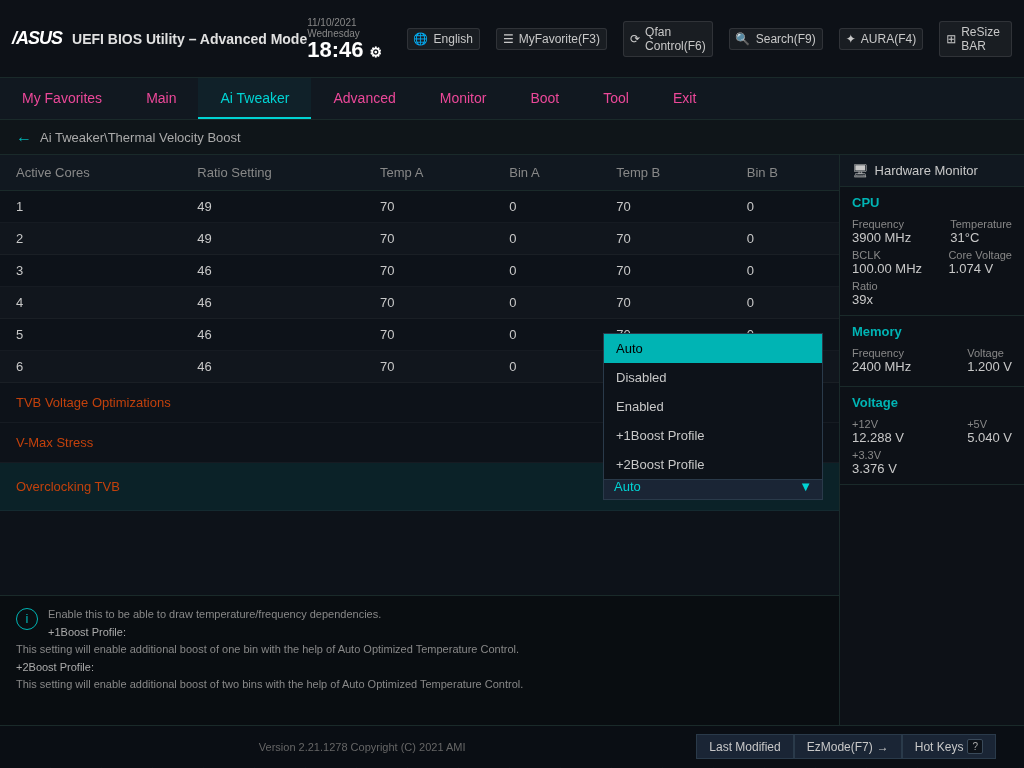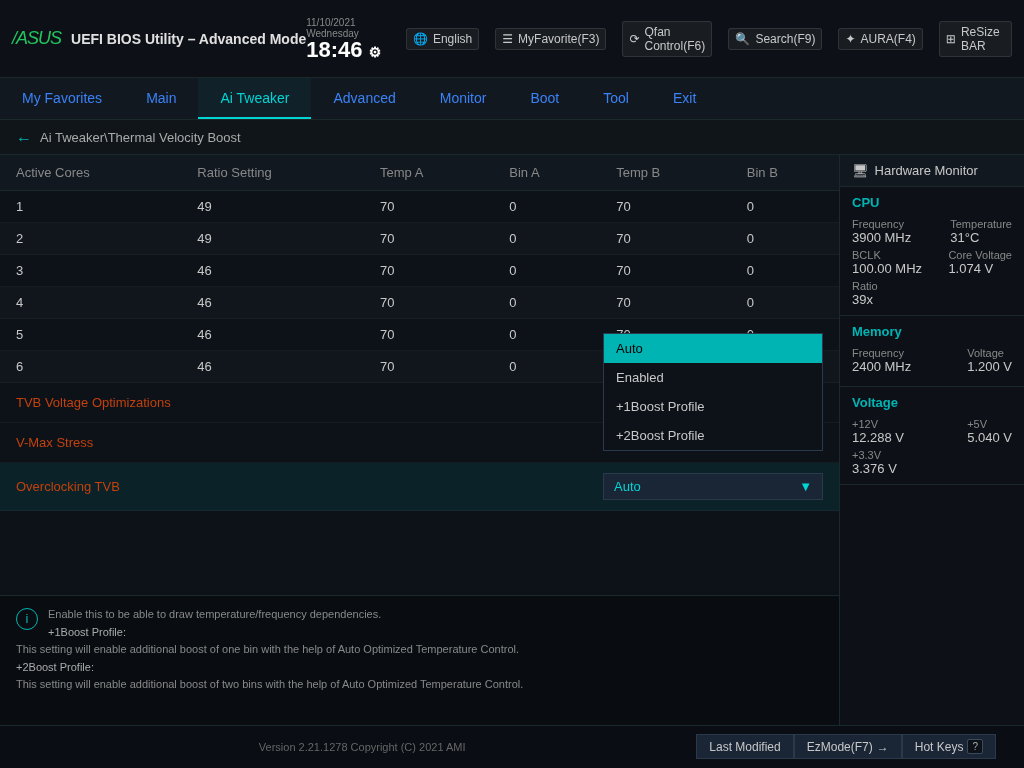--- a/index.html
+++ b/index.html
@@ -44,23 +44,23 @@
     }
 
     .logo-area {
       display: flex;
       align-items: center;
       gap: 10px;
       min-width: 280px;
     }
 
     .asus-logo {
-      color: #22c55e;
+      color: #ffffff;
       font-size: 18px;
-      font-weight: normal;
+      font-weight: bold;
       font-style: italic;
       letter-spacing: -1px;
     }
 
     .bios-title {
       color: #e0e0e0;
       font-size: 14px;
       font-weight: bold;
     }
 
@@ -115,21 +115,21 @@
       display: flex;
       align-items: stretch;
       border-bottom: 1px solid #1a2a2a;
     }
 
     .nav-item {
       display: flex;
       align-items: center;
       padding: 0 22px;
       font-size: 14px;
-      color: #3b82f6;
+      color: #ec4899;
       cursor: pointer;
       border-bottom: 2px solid transparent;
       transition: all 0.15s;
     }
 
     .nav-item.active {
       color: #00d4d4;
       border-bottom: 2px solid #00d4d4;
       background: rgba(0,212,212,0.05);
     }
@@ -521,20 +521,21 @@
       <div class="setting-row">
         <span class="setting-label">V-Max Stress</span>
       </div>
 
       <div class="setting-row highlighted" style="position:relative;">
         <span class="setting-label">Overclocking TVB</span>
         <div class="dropdown-container">
 
           <div class="dropdown-menu" id="dropdown-menu">
           <div class="dropdown-item selected">Auto</div>
+              <div class="dropdown-item">Disabled</div>
               <div class="dropdown-item">Enabled</div>
               <div class="dropdown-item">+1Boost Profile</div>
               <div class="dropdown-item">+2Boost Profile</div>
             </div>
 
           <div class="dropdown-trigger">
             <span>Auto</span>
             <span class="dropdown-arrow">▼</span>
           </div>
         </div>

